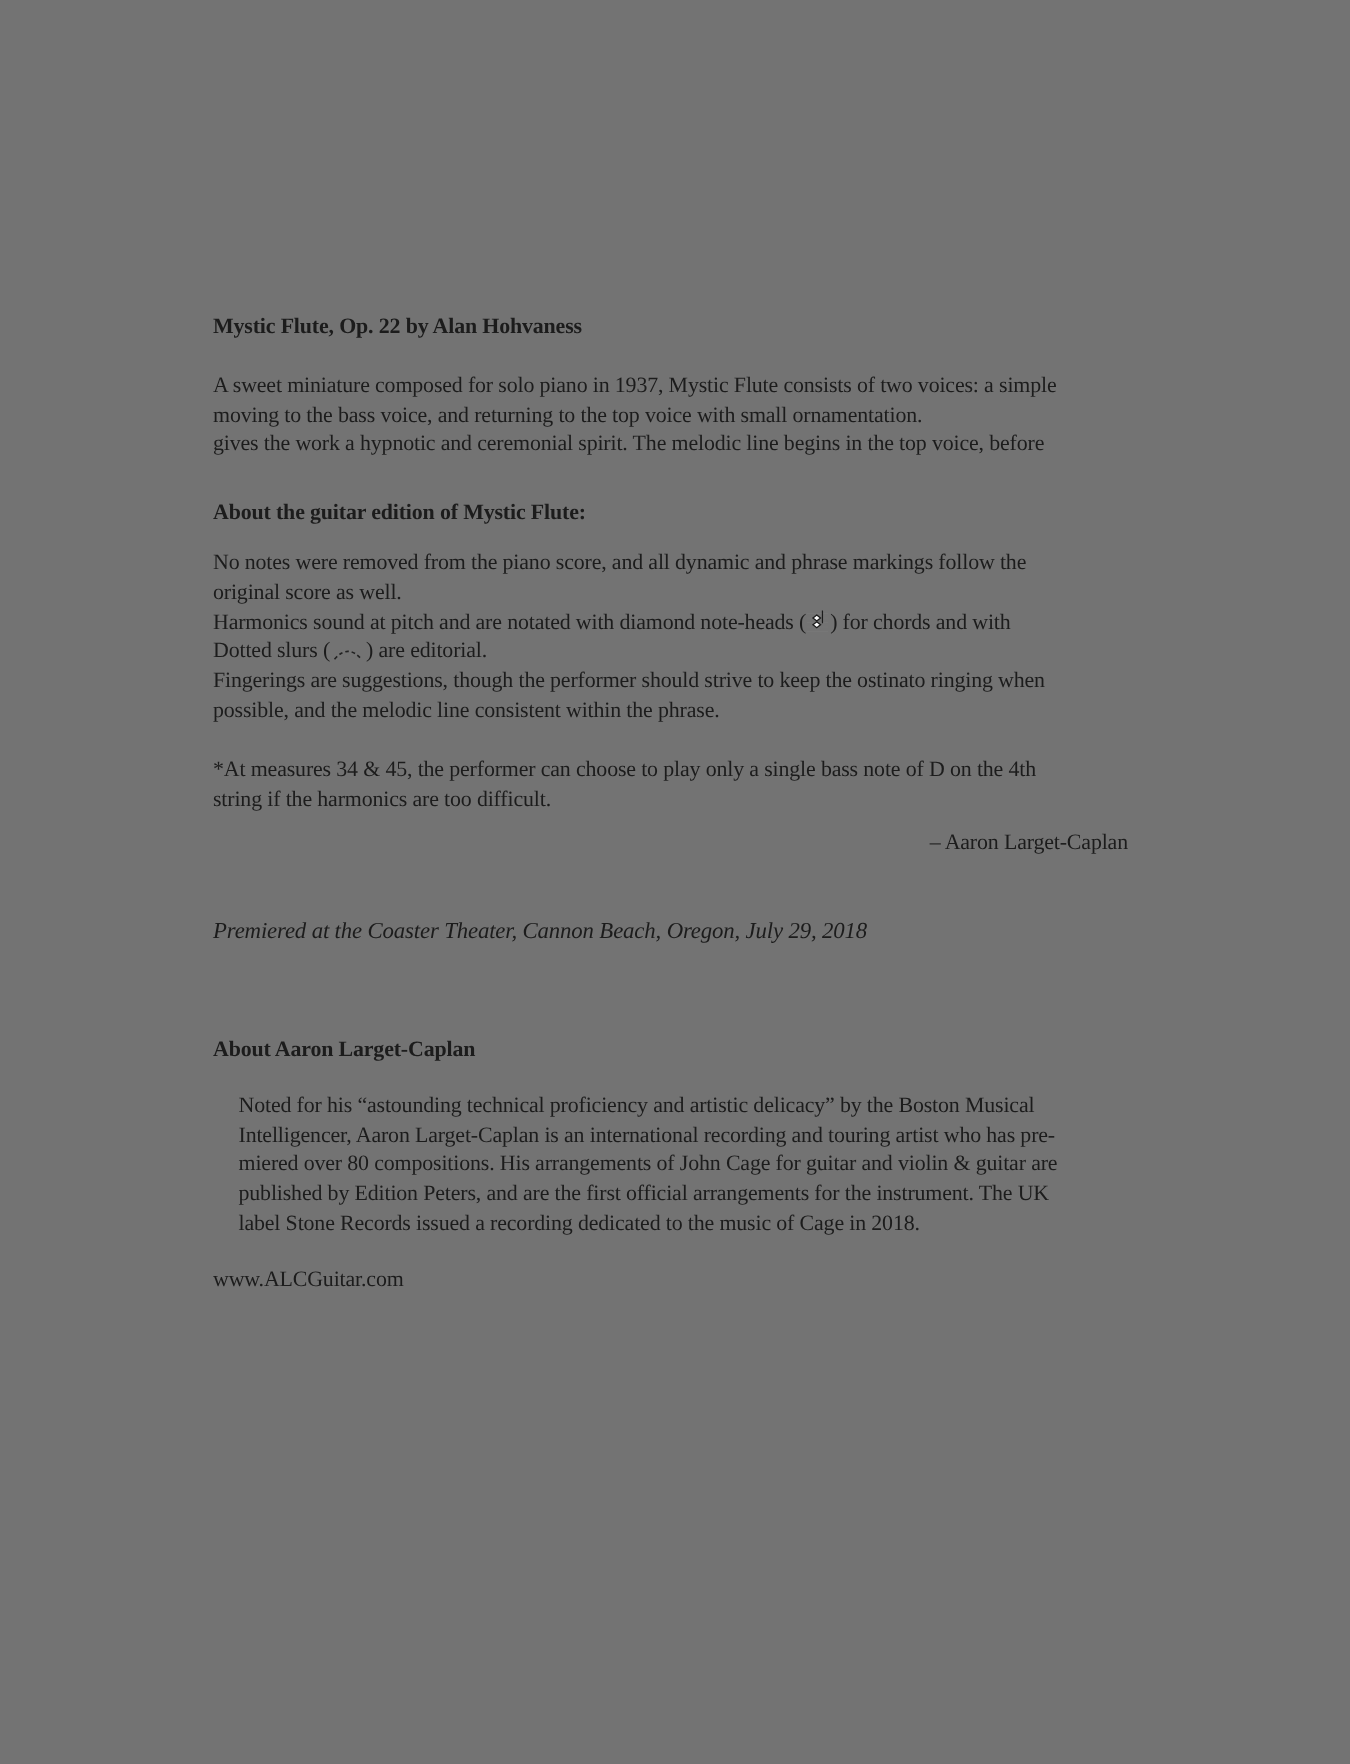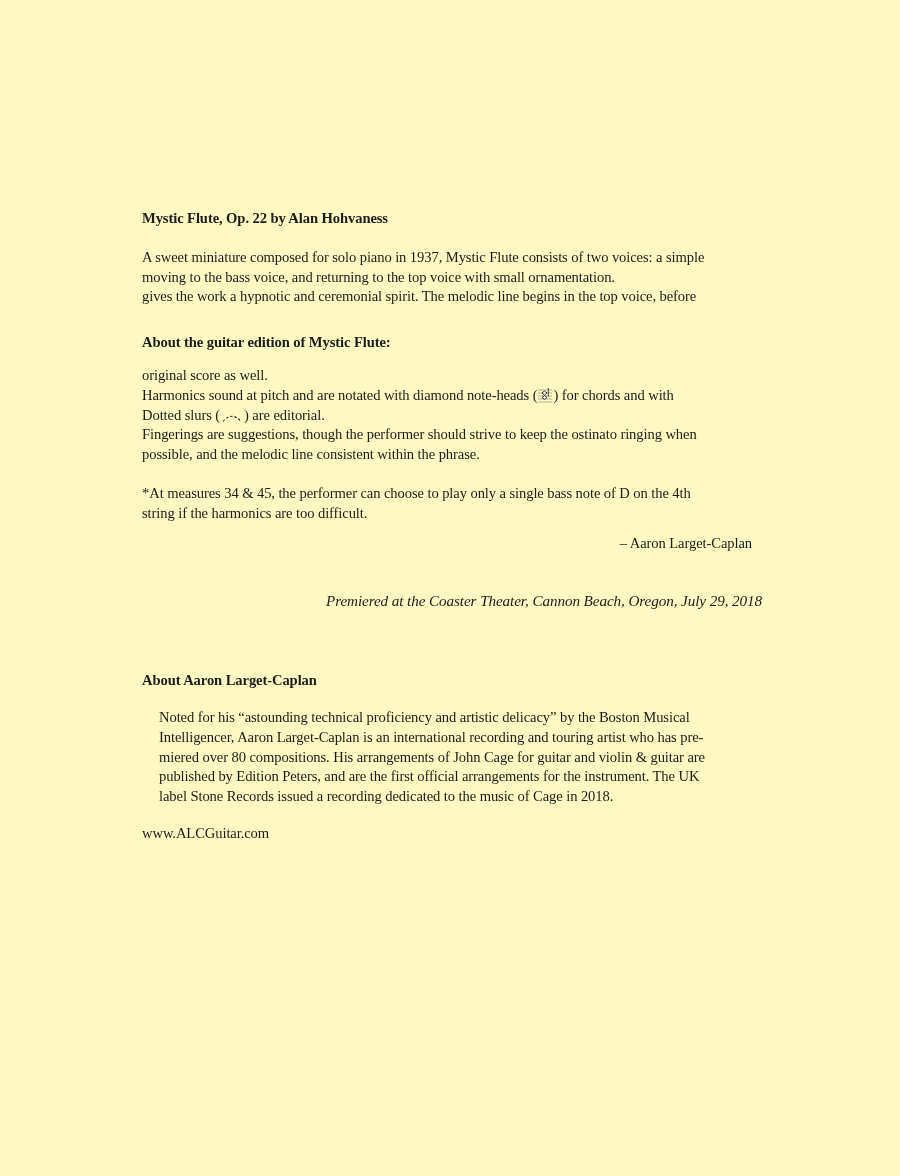--- a/index.html
+++ b/index.html
@@ -4,21 +4,21 @@
 <style>
   html, body {
     margin: 0;
     padding: 0;
     background: #ffffff;
   }
   .page {
     position: relative;
     width: 900px;
     height: 1176px;
-    background: #fef9c3;
+    background: #737373;
     overflow: hidden;
     font-family: "Liberation Serif", serif;
   }
   .content {
     position: absolute;
     left: 142px;
     top: 209px;
     width: 620px;
     color: #1c1c1c;
     font-size: 14.6px;
@@ -34,21 +34,21 @@
   .intro    { margin: 0 0 26px 0; font-family: Liberation Serif, serif; }
   .notes    { margin: 0 0 19px 0; }
   .footnote { margin: 0; }
   .text-line, .line { white-space: nowrap; }
   .signature {
     text-align: right;
     margin: 10px;
   }
   .premiere {
     margin: 38px 0 0 0;
-    text-align: right;
+    text-align: left;
     font-style: italic;
     font-size: 15.2px;
   }
   .bio { margin: 17px; font-family: Liberation Serif, serif; }
   .mus-icon {
     display: inline-block;
     vertical-align: -3px;
     margin: 0 1px;
   }
   .mus-icon svg { display: block; }
@@ -65,20 +65,21 @@
         <div class="text-line">A sweet miniature composed for solo piano in 1937, Mystic Flute consists of two voices: a simple</div>
         <div class="text-line">moving to the bass voice, and returning to the top voice with small ornamentation.</div>
         <div class="text-line">gives the work a hypnotic and ceremonial spirit. The melodic line begins in the top voice, before</div>
       </div>
 
     <div class="heading h2">About the guitar edition of Mystic Flute:</div>
 
     <div class="notes">
 
       <div>
+          <div class="text-line">No notes were removed from the piano score, and all dynamic and phrase markings follow the</div>
           <div class="text-line">original score as well.</div>
         </div>
 
       <div class="line">
         <span>Harmonics sound at pitch and are notated with diamond note-heads (</span><span class="mus-icon"><svg width="14" height="16" viewBox="0 0 14 16">
               <g stroke="#777777" stroke-width="0.6">
                 <line x1="0" y1="3" x2="14" y2="3"></line>
                 <line x1="0" y1="6" x2="14" y2="6"></line>
                 <line x1="0" y1="9" x2="14" y2="9"></line>
                 <line x1="0" y1="12" x2="14" y2="12"></line>

